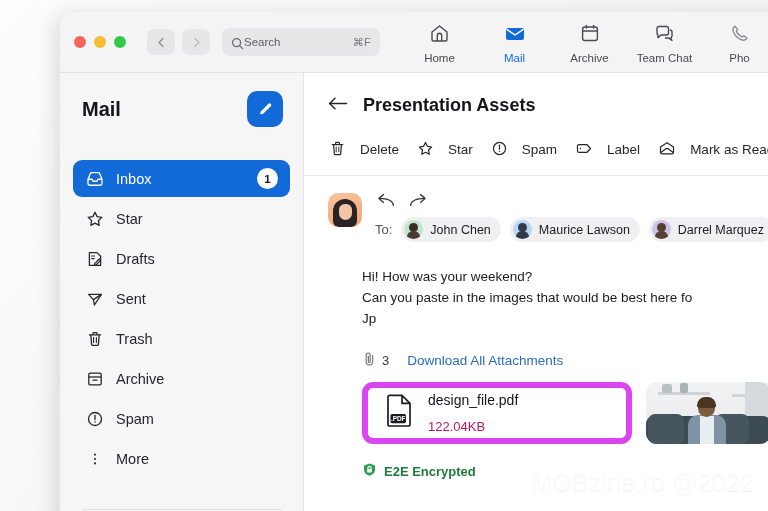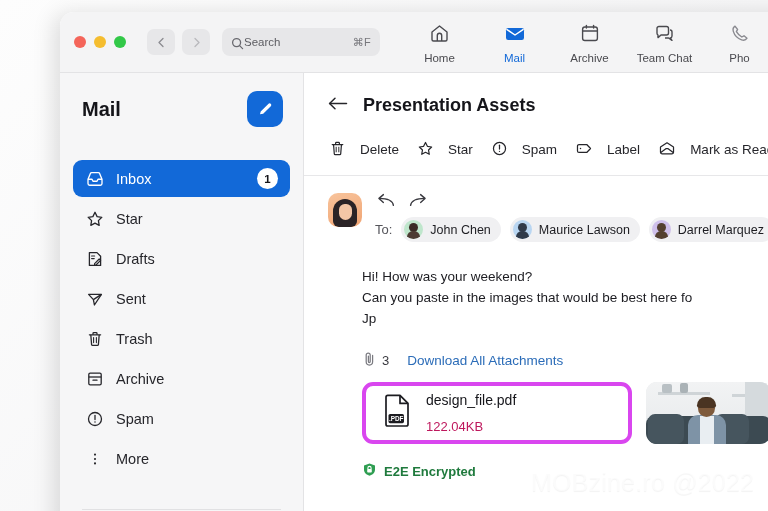--- a/index.html
+++ b/index.html
@@ -180,21 +180,21 @@
   .attach-row {
     display: flex; align-items: center; gap: 10px;
     padding: 22px 24px 0 58px;
   }
   .attach-count { display: flex; align-items: center; gap: 5px; font-size: 13px; color: #3a3a40; }
   .attach-link { font-size: 13.5px; color: #2b6cb8; margin-left: 8px; white-space: nowrap; }
 
   .attach-files { display: flex; gap: 14px; padding: 12px 0 0 58px; align-items: center; }
   .file-card {
     width: 270px; height: 62px;
-    border: 4px solid #d946ef; border-radius: 11px;
+    border: 6px solid #d946ef; border-radius: 11px;
     display: flex; align-items: center; gap: 14px;
     padding: 0 16px; background: #ffffff; flex: 0 0 270px;
   }
   .file-name { font-size: 14px; color: #15151a; }
   .file-size { font-size: 13px; color: #be185d; margin-top: 11px; }
 
   .img-card {
     width: 125px; height: 62px; border-radius: 11px;
     overflow: hidden; flex: 0 0 125px; position: relative;
     background: #e9ecee;

